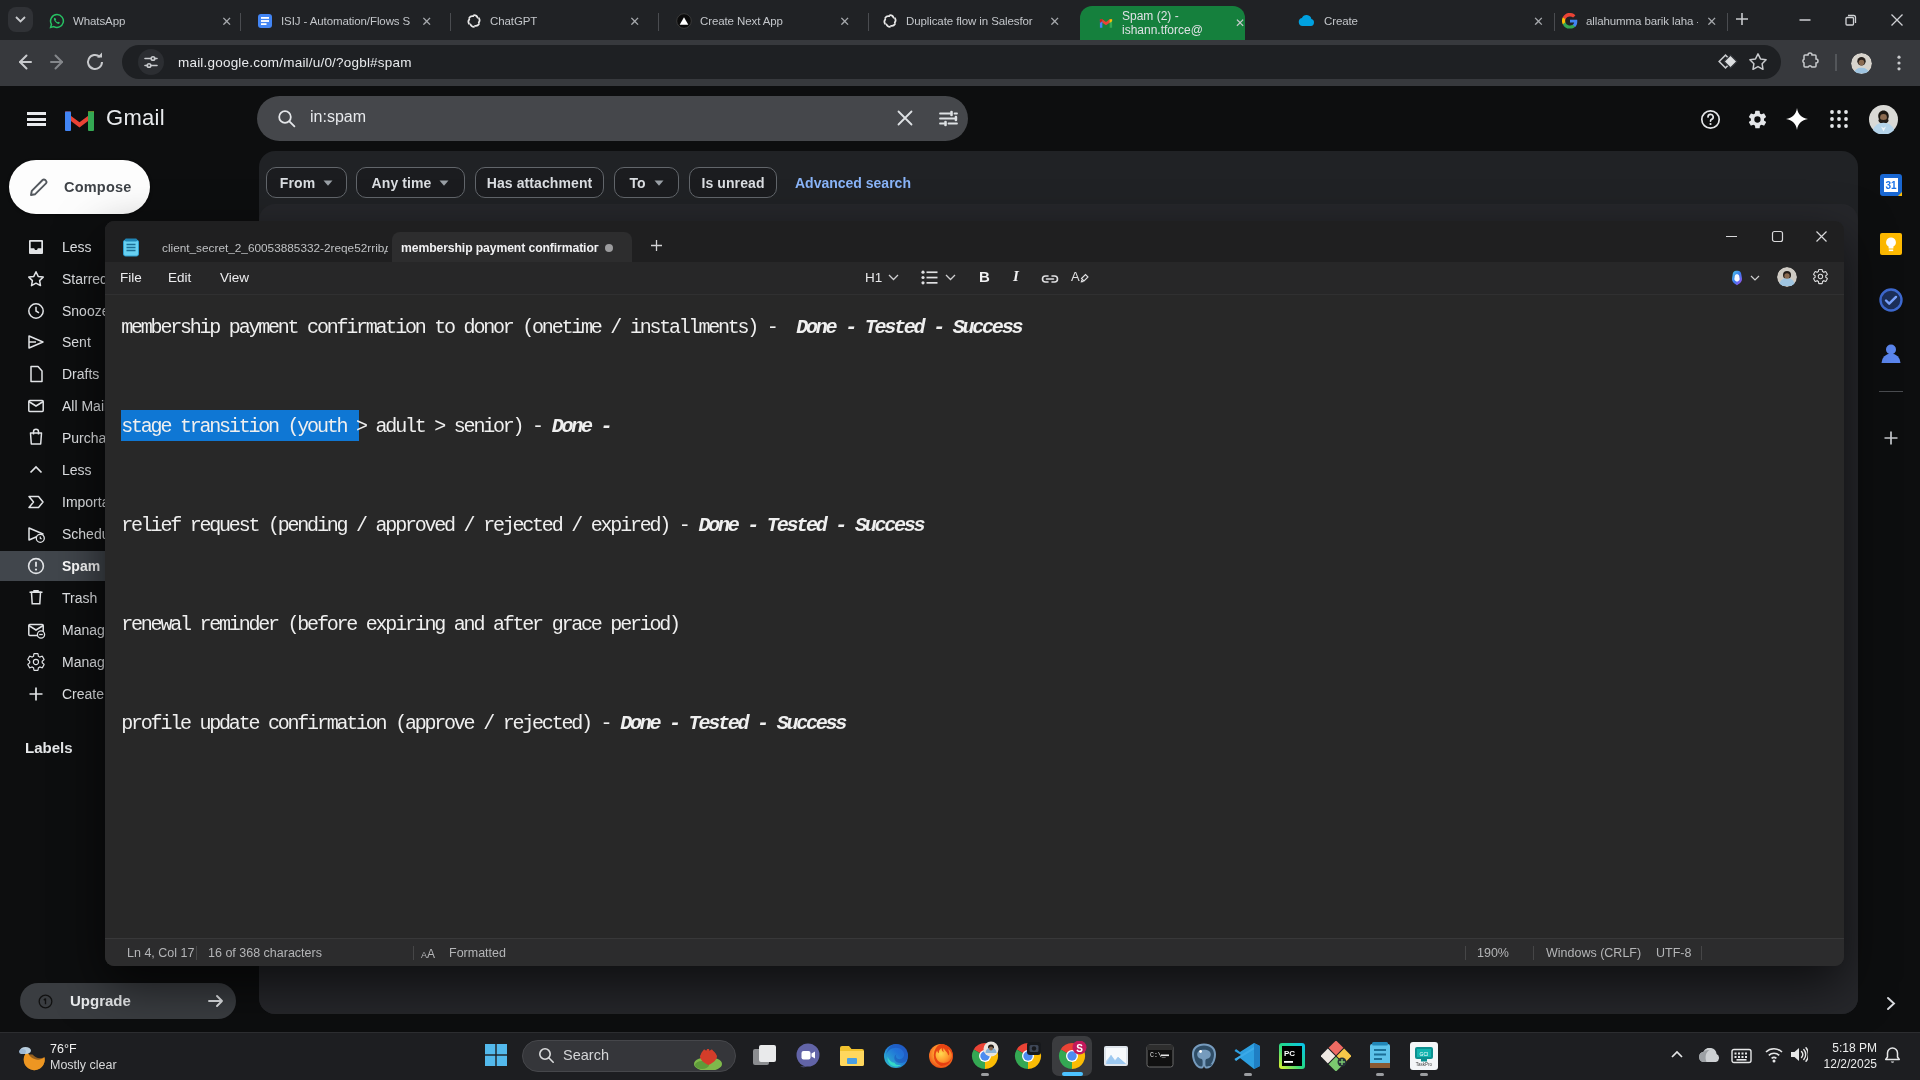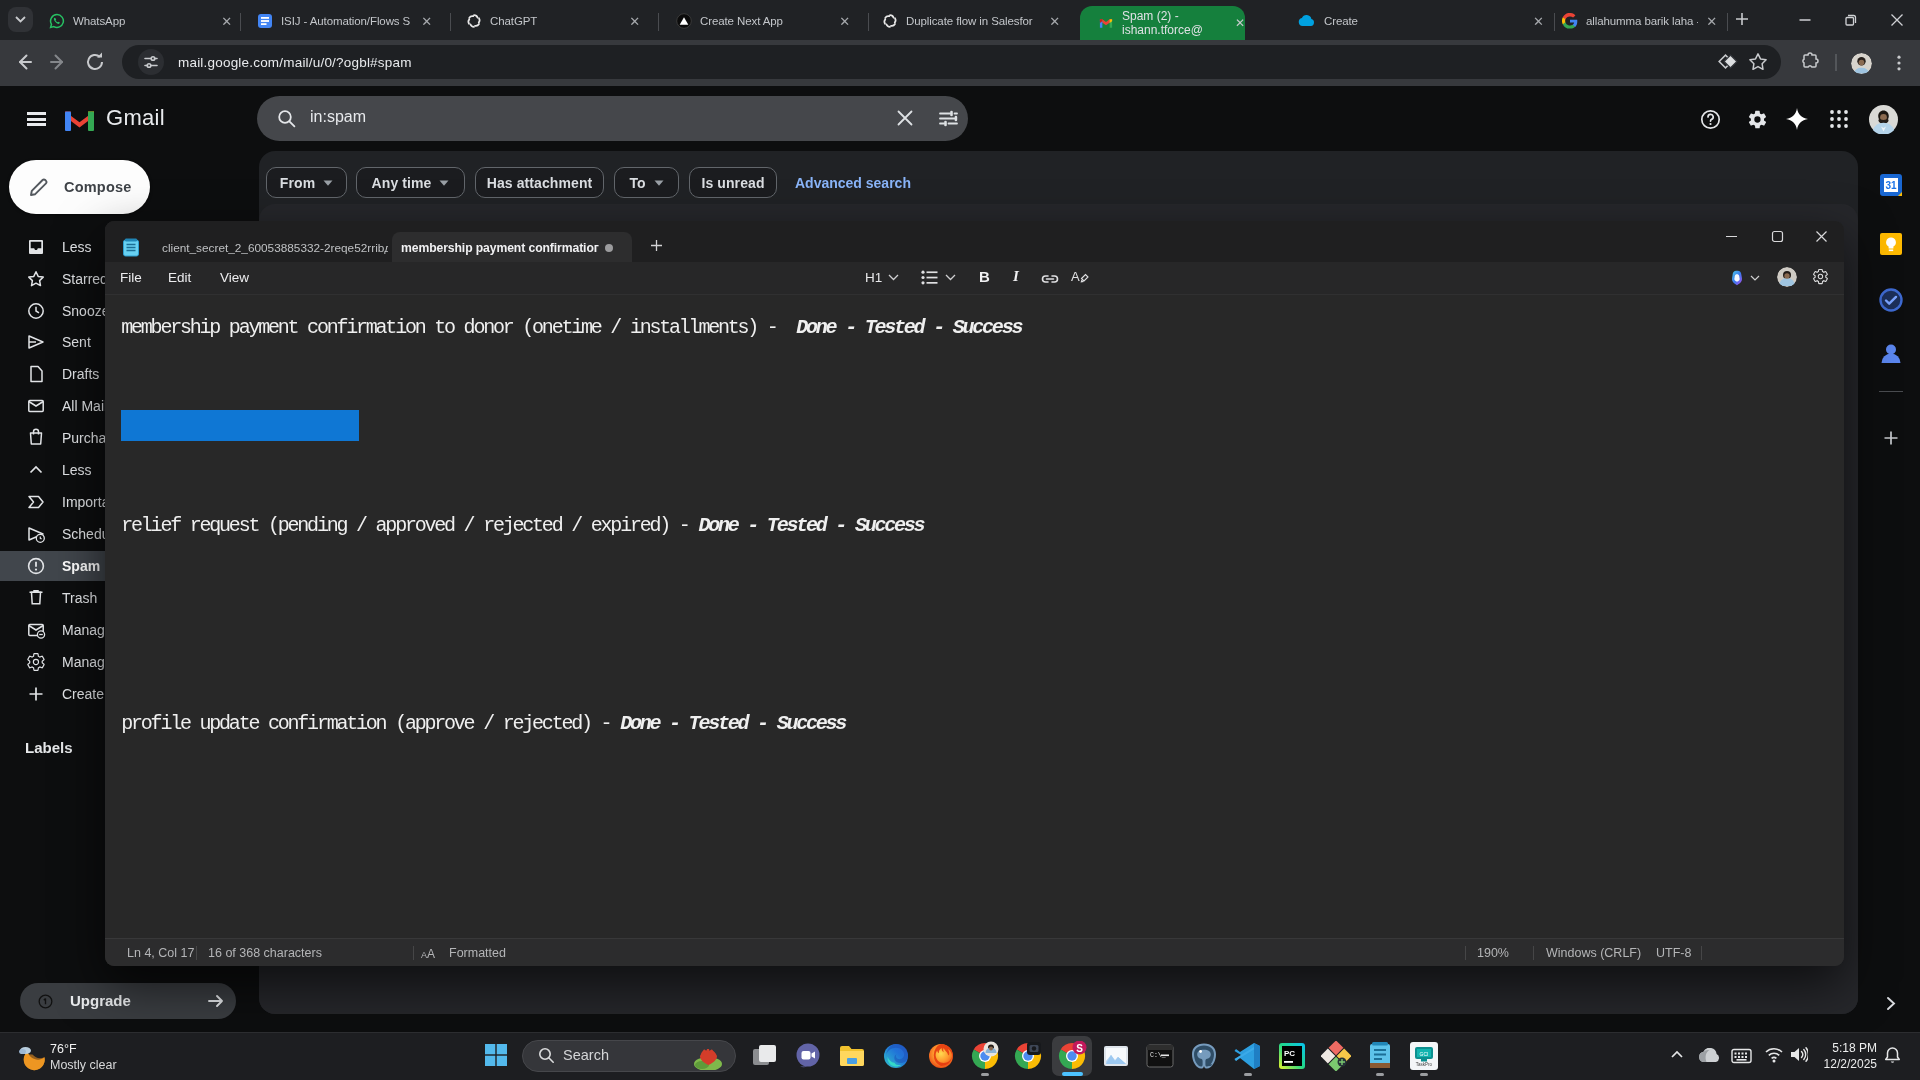--- a/index.html
+++ b/index.html
@@ -562,21 +562,23 @@
         <path d="M2 19a8 8 0 0 1 16 0z" fill="#9fc4e0"></path>
         <circle cx="10" cy="9" r="2.7" fill="#8a6a50"></circle>
       </g>
     </svg>
   <svg class="abs" style="left:1707px;top:47px" width="17" height="17" viewBox="0 0 24 24">
       <path d="M19.4 13c.04-.33.06-.66.06-1s-.02-.67-.06-1l2.1-1.65a.5.5 0 0 0 .12-.64l-2-3.46a.5.5 0 0 0-.6-.22l-2.49 1a7.3 7.3 0 0 0-1.73-1l-.38-2.65A.5.5 0 0 0 13.93 2h-4a.5.5 0 0 0-.5.42L9.06 5.07a7.3 7.3 0 0 0-1.73 1l-2.49-1a.5.5 0 0 0-.6.22l-2 3.46a.5.5 0 0 0 .12.64L4.5 11c-.04.33-.06.66-.06 1s.02.67.06 1l-2.1 1.65a.5.5 0 0 0-.12.64l2 3.46c.14.24.42.33.6.22l2.49-1c.53.4 1.11.75 1.73 1l.38 2.65a.5.5 0 0 0 .5.42h4a.5.5 0 0 0 .5-.42l.38-2.65a7.3 7.3 0 0 0 1.73-1l2.49 1c.24.1.5 0 .6-.22l2-3.46a.5.5 0 0 0-.12-.64zM11.93 15.1a3.1 3.1 0 1 1 0-6.2 3.1 3.1 0 0 1 0 6.2z" fill="none" stroke="#dededf" stroke-width="1.5"></path>
     </svg>
   <div id="np-edit">
     <div class="abs" style="left:16.25px;top:115px;width:238px;height:31px;background:#0f77d4"></div>
     <div class="npline" style="top:16px">membership payment confirmation to donor (onetime / installments) -  <span class="bi">Done - Tested - Success</span></div>
+    <div class="npline" style="top:115px">stage transition (youth &gt; adult &gt; senior) - <span class="bi">Done -</span></div>
     <div class="npline" style="top:214px">relief request (pending / approved / rejected / expired) - <span class="bi">Done - Tested - Success</span></div>
+    <div class="npline" style="top:313px">renewal reminder (before expiring and after grace period)</div>
     <div class="npline" style="top:412px">profile update confirmation (approve / rejected) - <span class="bi">Done - Tested - Success</span></div>
   </div>
   <div id="np-status">
     <div class="stx" style="left:22px">Ln 4, Col 17</div>
     <div class="sdiv" style="left:91px"></div>
     <div class="stx" style="left:103px">16 of 368 characters</div>
     <div class="sdiv" style="left:308px"></div>
     <svg class="abs" style="left:316px;top:8px" width="15" height="12" viewBox="0 0 15 12">
         <text x="0" y="10.5" font-size="9" fill="#b4b5b7" font-family="Liberation Sans">A</text>
         <text x="6" y="10.5" font-size="12" fill="#b4b5b7" font-family="Liberation Sans">A</text>

